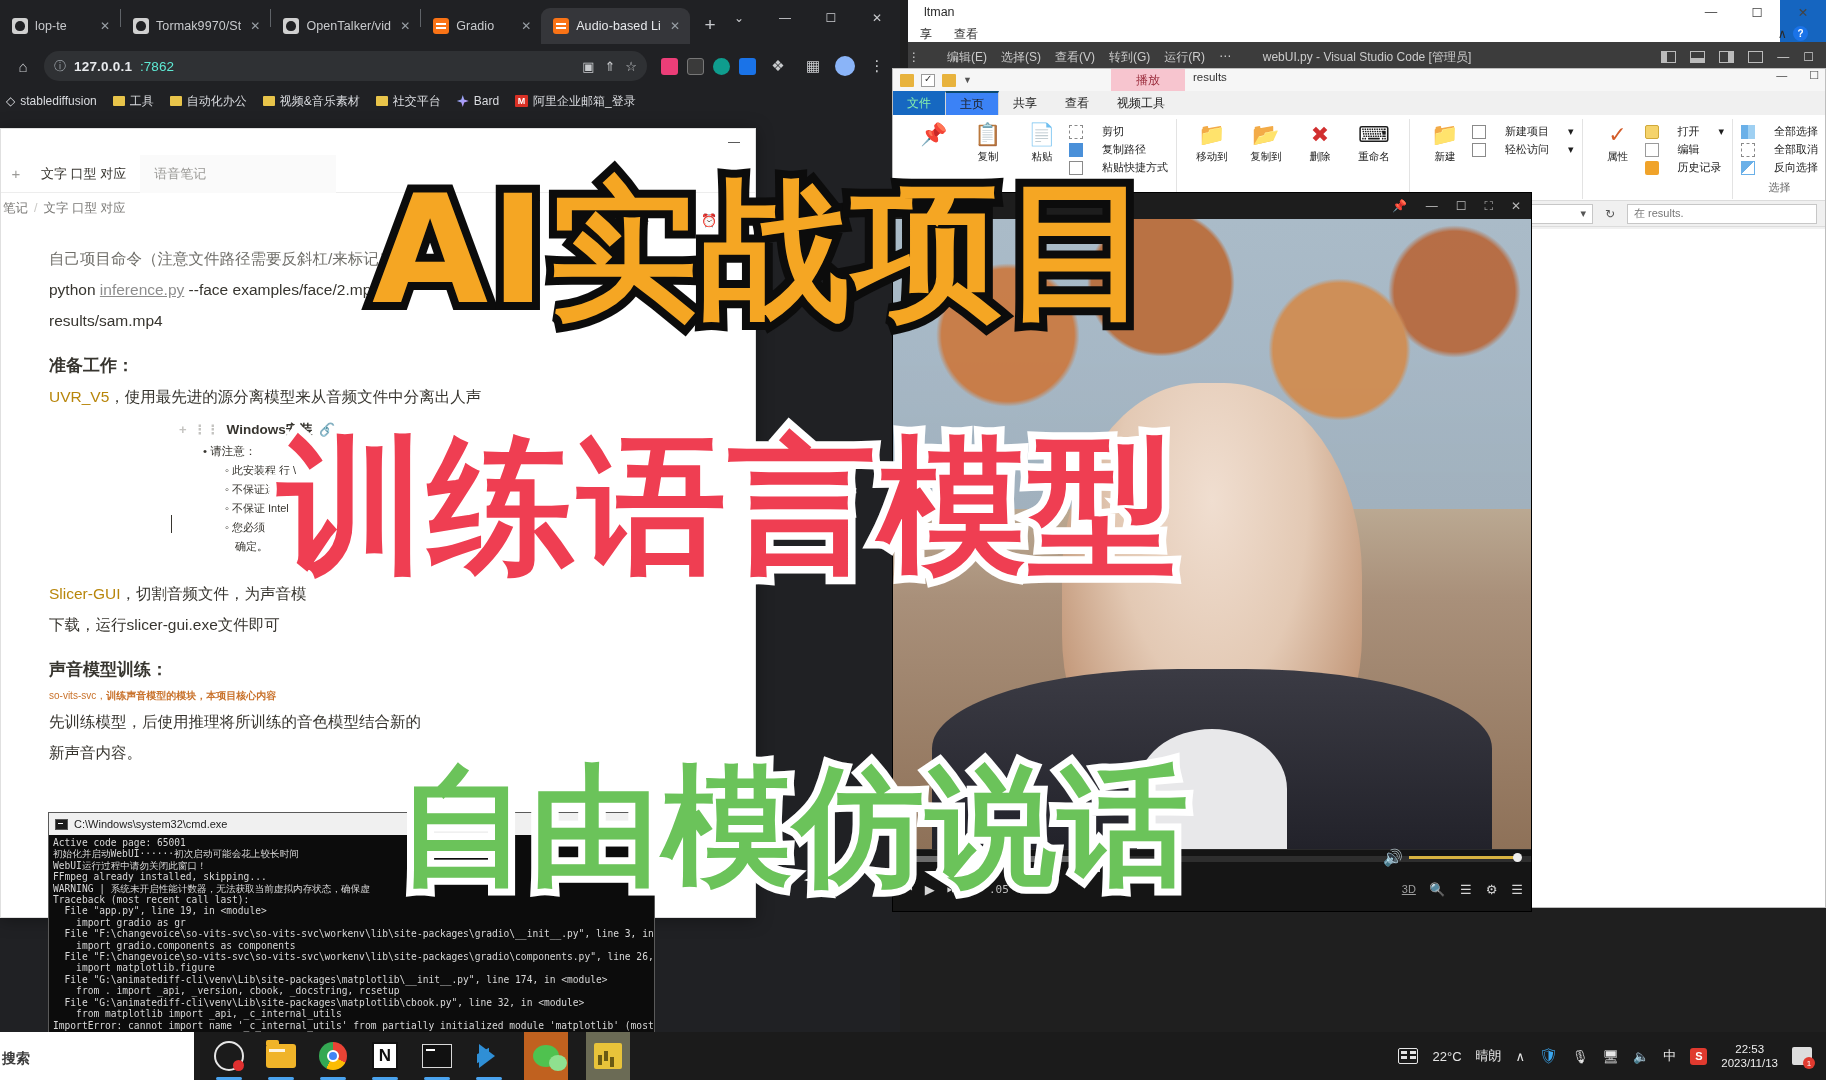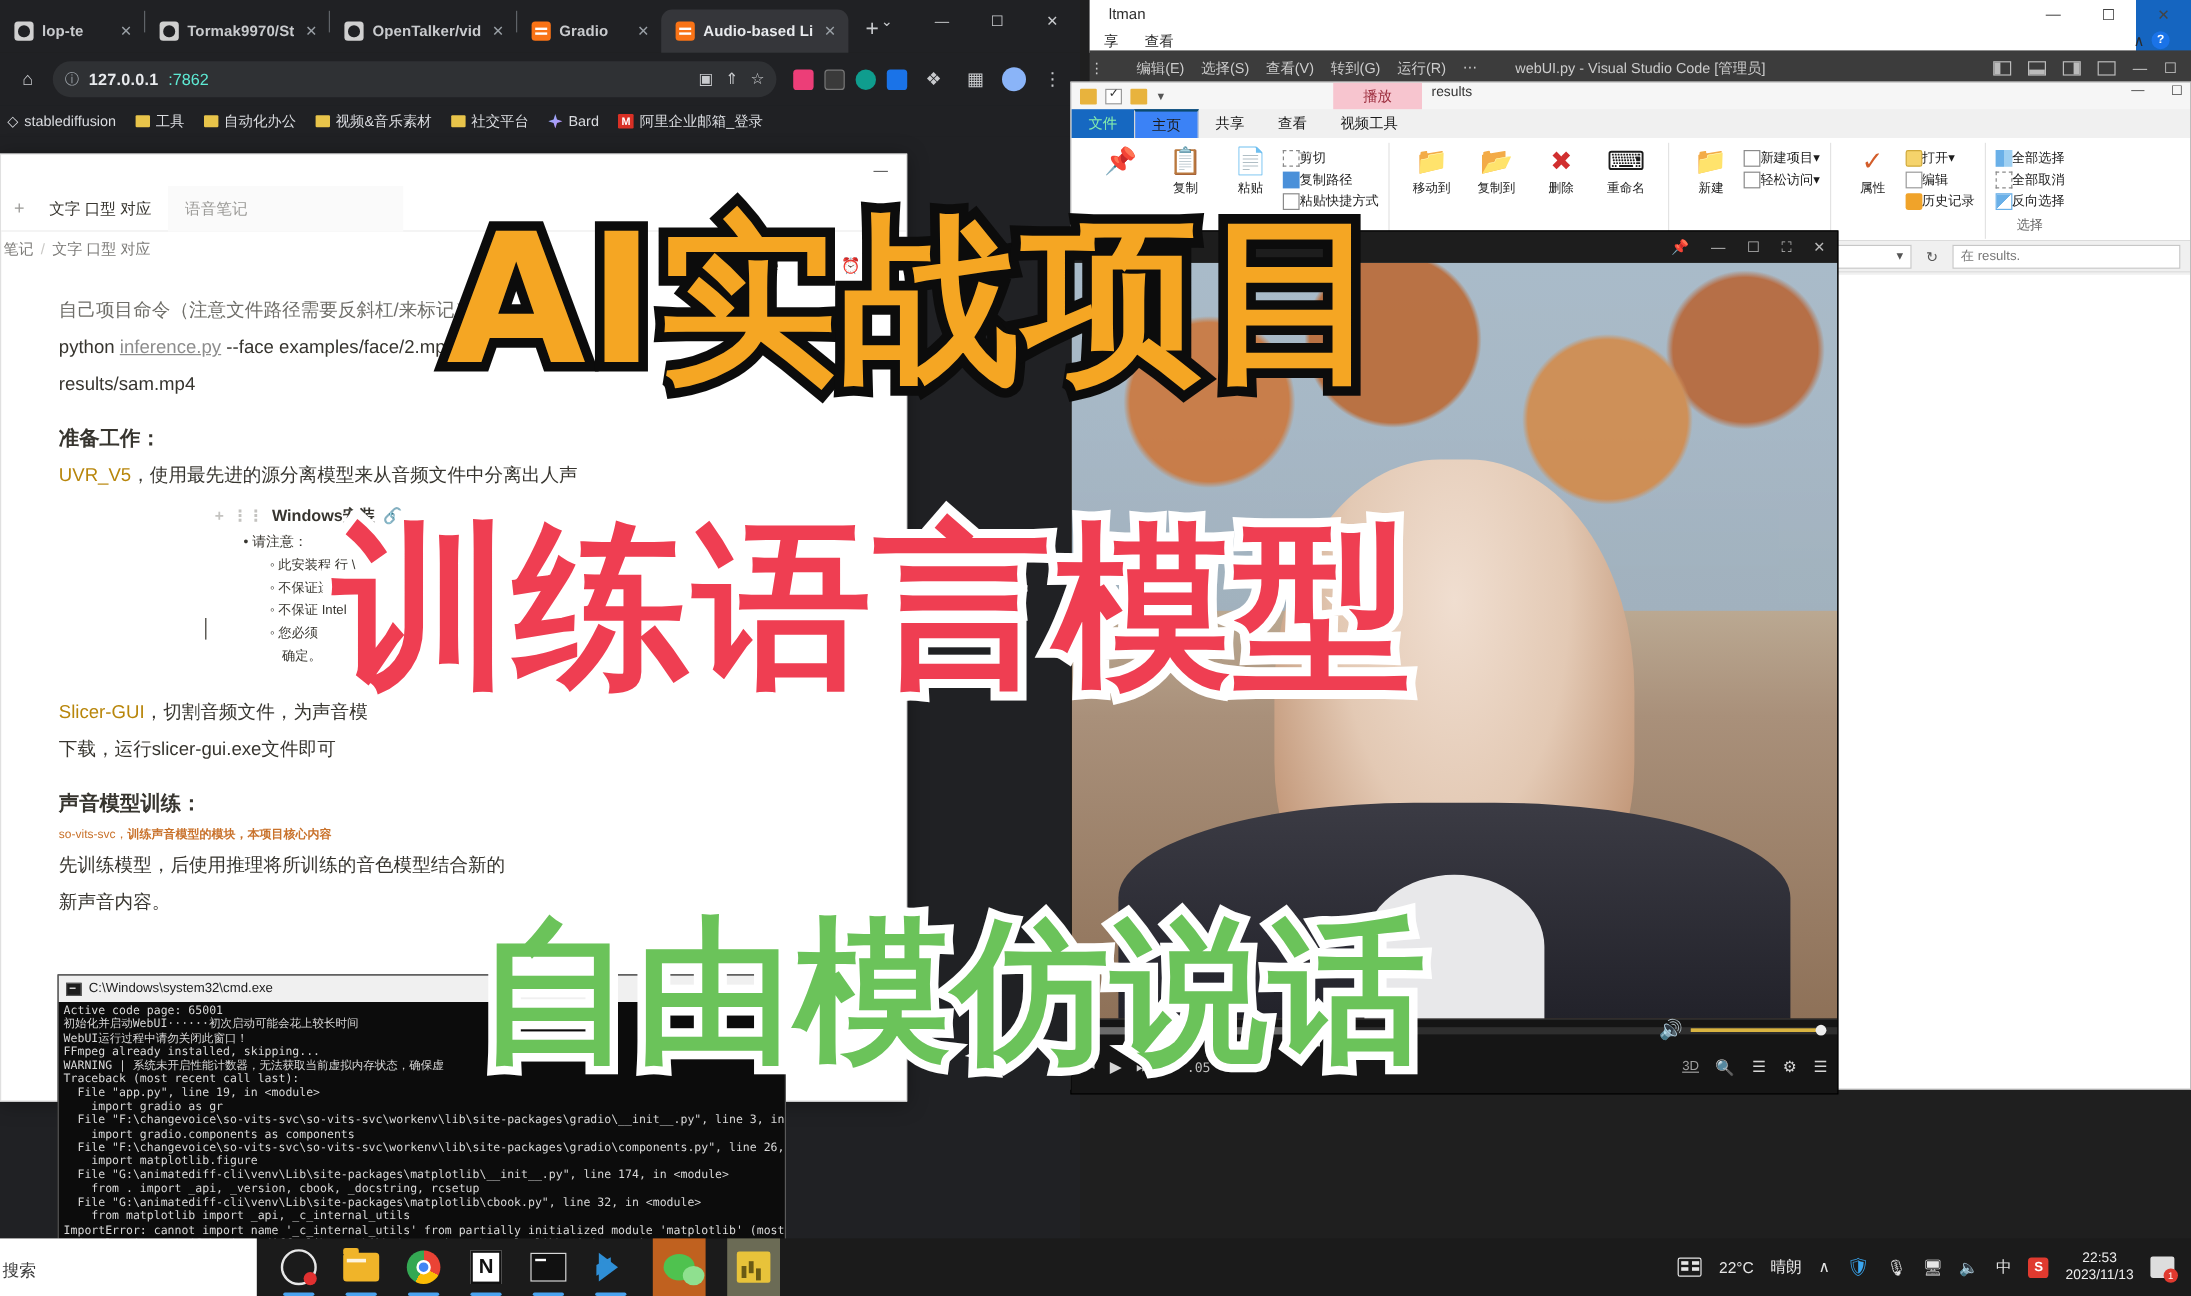--- a/index.html
+++ b/index.html
@@ -36,21 +36,21 @@
     content: ""; position: absolute; left: 3px; top: 3px; width: 10px; height: 10px;
     background: #202124; border-radius: 50% 50% 45% 45%;
   }
   .fav-gradio { background: #f97316; border-radius: 3px; }
   .fav-gradio::after {
     content: ""; position: absolute; left: 3px; top: 5px; width: 10px; height: 2px;
     background: #fff; box-shadow: 0 4px 0 #fff;
   }
   .tab .tablabel {
     flex: 1 1 auto; overflow: hidden; white-space: nowrap;
-    text-overflow: clip; letter-spacing: .1px; font-weight: bold;
+    text-overflow: clip; letter-spacing: .1px;
   }
   .tab .tabclose {
     flex: 0 0 14px; width: 14px; height: 14px; font-size: 12px; line-height: 14px;
     text-align: center; color: #9aa0a6;
   }
   .tabsep { width:1px; height:18px; background:#5f6368; align-self:center; margin-bottom:9px;}
   .newtab {
     width: 28px; height: 28px; color: #c8cacd; font-size: 19px; line-height: 26px;
     text-align: center; margin-left: 6px; margin-bottom: 4px;
   }
@@ -193,21 +193,21 @@
   .exp-ribbon {
     height:86px; background:#fff; border-bottom:1px solid #dcdcdc;
     display:flex; align-items:flex-start; padding:4px 0 0 6px; gap:0;
   }
   .rgroup { display:flex; align-items:flex-start; height:80px; padding:0 8px; position:relative;}
   .rgroup + .rgroup { border-left:1px solid #e3e3e3; }
   .ritem { width:54px; display:flex; flex-direction:column; align-items:center;
            font-size:10.5px; color:#1c1c1c; text-align:center; gap:3px; padding-top:4px;}
   .ritem .glyph { font-size:22px; line-height:24px; }
   .rstack { display:flex; flex-direction:column; gap:3px; padding-top:5px; }
-  .rrow { display:flex; align-items:center; gap:0; font-size:11px; color:#1c1c1c; white-space:nowrap;}
+  .rrow { display:flex; align-items:center; gap:19px; font-size:11px; color:#1c1c1c; white-space:nowrap;}
   .rsq { width:14px; height:14px; display:inline-block; position:relative; flex:0 0 14px;}
   .rsq.doc{ background:#fff; border:1px solid #8a8a8a;}
   .rsq.blue{ background:#4a90d9;}
   .rsq.sel1{ background:linear-gradient(90deg,#6ab0e8 50%,#9fd0f2 50%); }
   .rsq.sel2{ border:1px dashed #8a8a8a; background:#fff;}
   .rsq.sel3{ background:linear-gradient(135deg,#6ab0e8 50%,#fff 50%); border:1px solid #6ab0e8;}
   .rsq.open{ background:#f5d36b; border:1px solid #d0a93a; border-radius:2px;}
   .rsq.edit{ background:#fff; border:1px solid #9b9b9b;}
   .rsq.hist{ background:#f0a32a; border-radius:2px;}
   .exp-addressbar {
@@ -315,21 +315,21 @@
     left:398px; top:740px; font-size:130px; font-weight:800; color:#6BC35A;
     -webkit-text-stroke: 14px #ffffff; paint-order: stroke fill;
     letter-spacing:2px; font-family:"DejaVu Sans","Liberation Sans",sans-serif;
   }
 
   
   .taskbar {
     position:absolute; left:0; bottom:0; width:1826px; height:48px;
     background:#1b1b1b; display:flex; align-items:center;
   }
-  .tb-left-white { width:214px; height:48px; background:#fff; }
+  .tb-left-white { width:194px; height:48px; background:#fff;font-weight:bold; }
   .tb-search { position:absolute; left:0px; bottom:12px; color:#3a3a3a; font-size:14px; padding-left:2px;}
   .tb-icons { display:flex; align-items:center; gap:18px; padding-left:18px; }
   .tbi { width:34px; height:34px; border-radius:5px; position:relative;
          display:flex; align-items:center; justify-content:center; }
   .tbi.run::after { content:""; position:absolute; bottom:-7px; left:4px; right:4px; height:3px;
                     background:#4aa3ef; border-radius:2px;}
   .ic-obs { width:30px;height:30px;border-radius:50%;border:2.5px solid #e6e6e6; position:relative;}
   .ic-obs::after{content:"";position:absolute;right:-2px;bottom:-2px;width:11px;height:11px;
                  border-radius:50%;background:#e03030;}
   .ic-folder { width:30px;height:24px;background:#f0b429;border-radius:3px; position:relative;}

